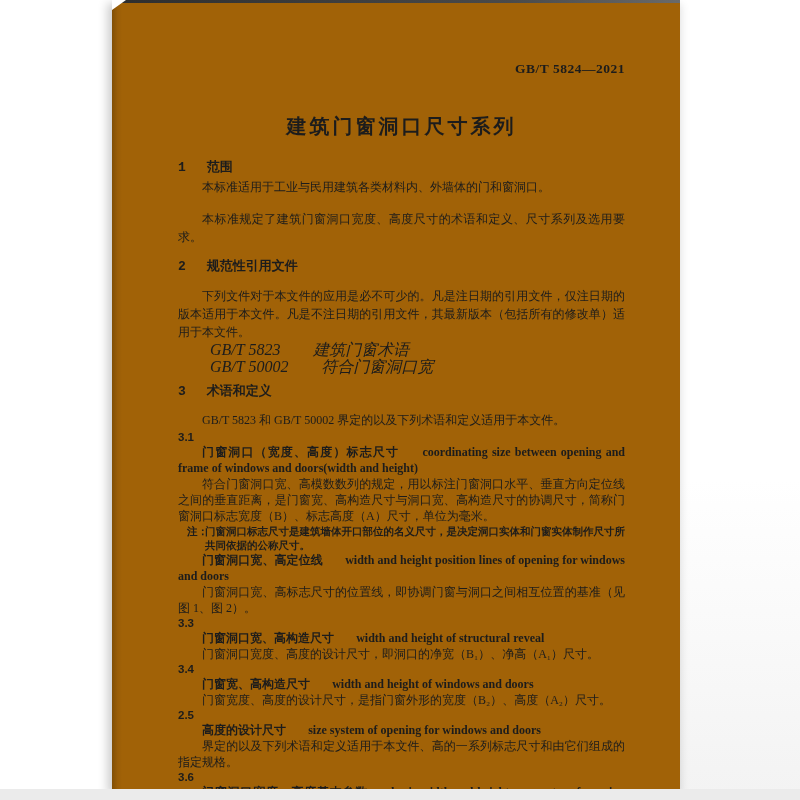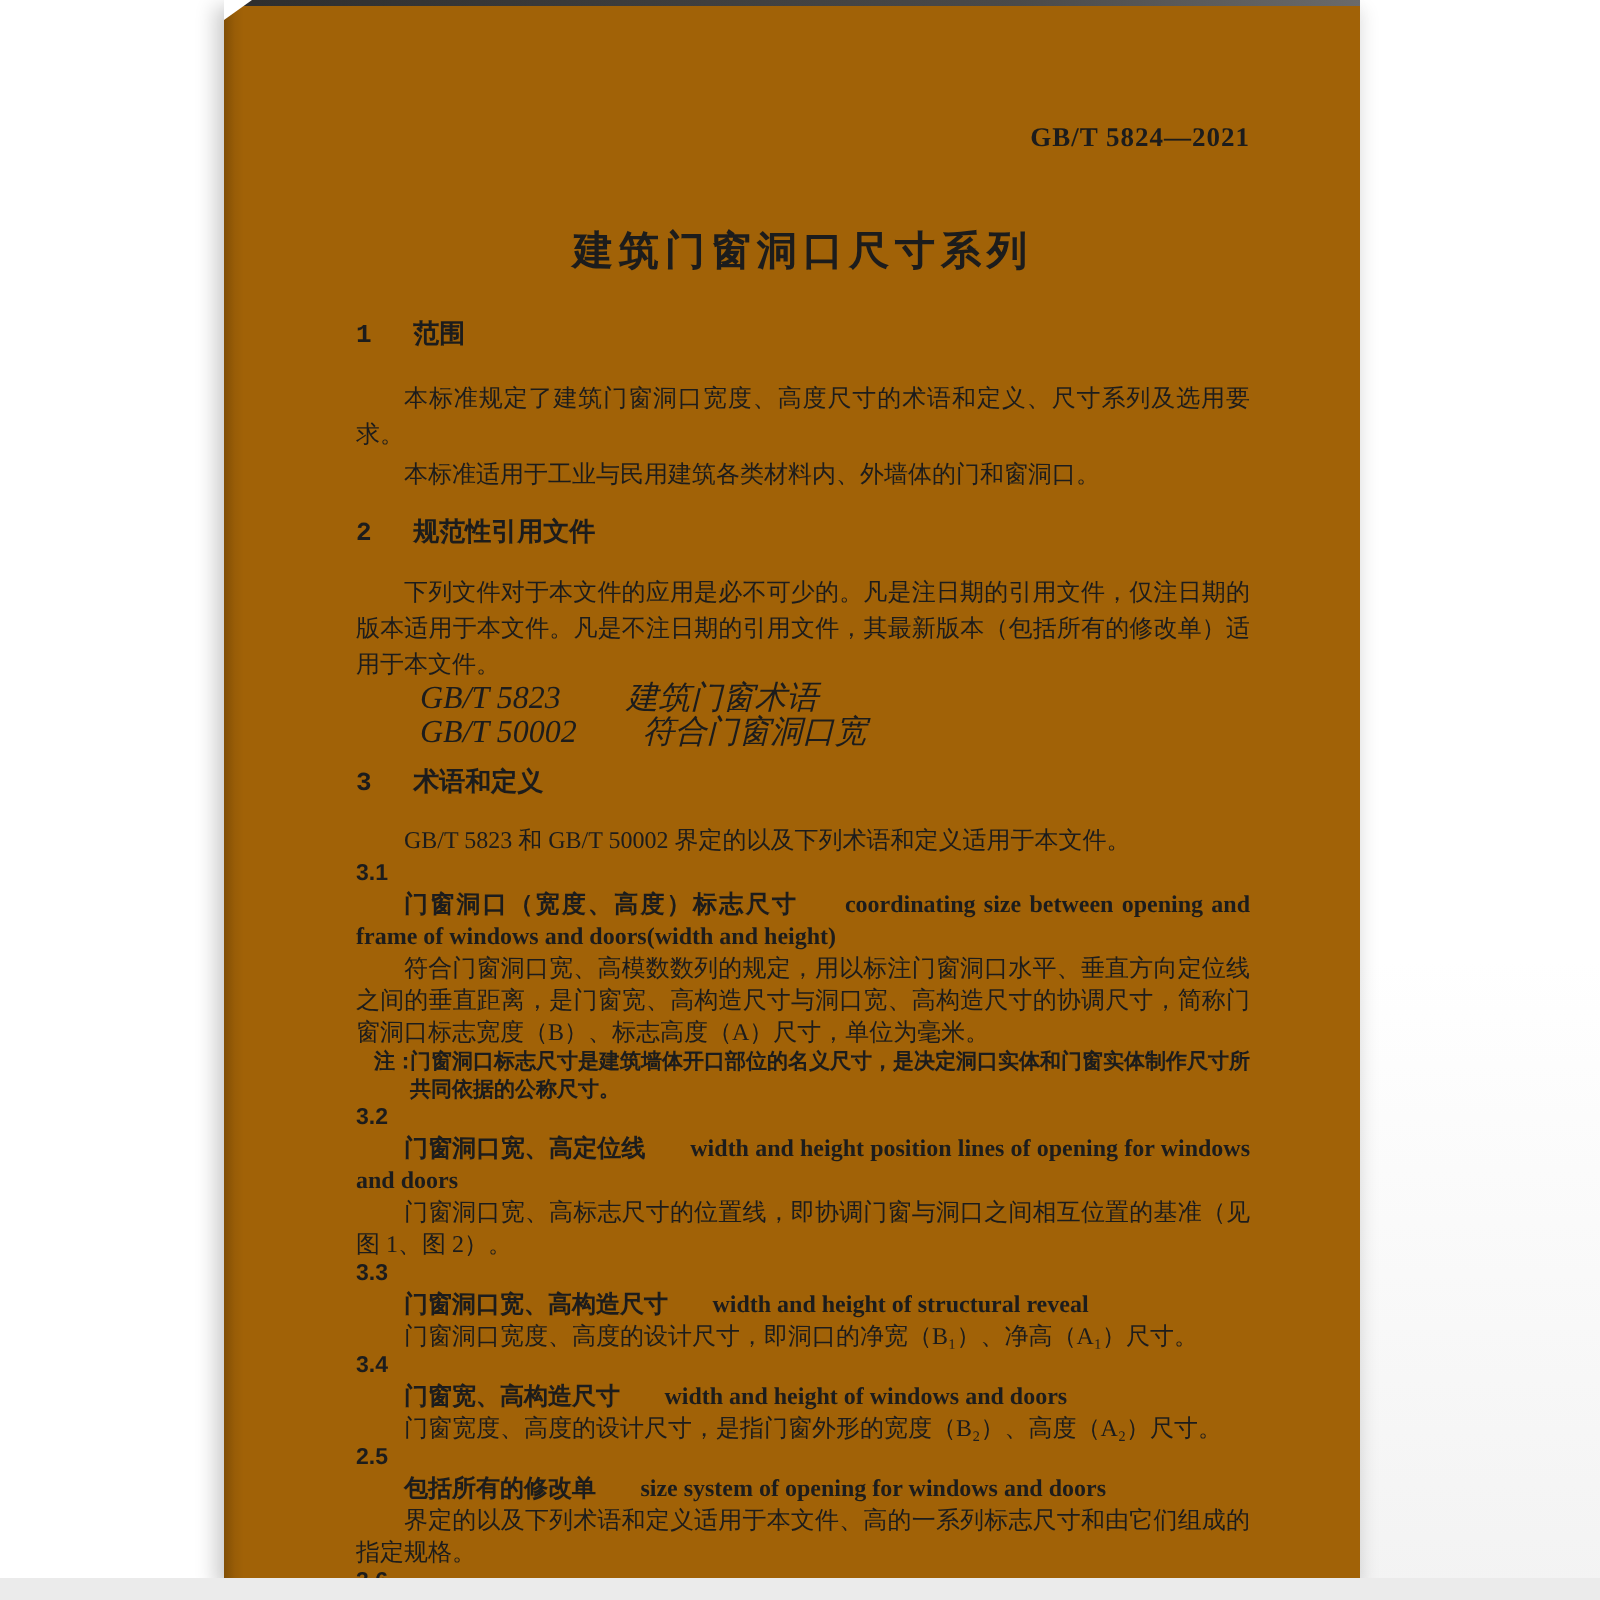--- a/index.html
+++ b/index.html
@@ -95,22 +95,22 @@
     <div class="corner-fold"></div>
 
     <div class="doc-number">GB/T 5824—2021</div>
 
     <h1 class="doc-title">建筑门窗洞口尺寸系列</h1>
 
     <div class="sec-heading mt-s1">
       <span>1</span>
       <span class="hlabel">范围</span>
     </div>
+    <p class="body lh18 indent mt2">本标准适用于工业与民用建筑各类材料内、外墙体的门和窗洞口。</p>
     <p class="body lh18 indent mt14">本标准规定了建筑门窗洞口宽度、高度尺寸的术语和定义、尺寸系列及选用要求。</p>
-    <p class="body lh18 indent mt2">本标准适用于工业与民用建筑各类材料内、外墙体的门和窗洞口。</p>
 
     <div class="sec-heading mt-s2">
       <span>2</span>
       <span class="hlabel">规范性引用文件</span>
     </div>
     <p class="body lh18 indent mt12">下列文件对于本文件的应用是必不可少的。凡是注日期的引用文件，仅注日期的版本适用于本文件。凡是不注日期的引用文件，其最新版本（包括所有的修改单）适用于本文件。</p>
     <p class="ref">
       <span class="ref-code">GB/T 5823</span>
       <span class="ref-title">建筑门窗术语</span>
     </p>
@@ -129,21 +129,20 @@
     <p class="term-line">
       <span class="term-zh">门窗洞口（宽度、高度）标志尺寸</span>
       <span class="term-en">coordinating size between opening and frame of windows and doors(width and height)</span>
     </p>
     <p class="body indent">符合门窗洞口宽、高模数数列的规定，用以标注门窗洞口水平、垂直方向定位线之间的垂直距离，是门窗宽、高构造尺寸与洞口宽、高构造尺寸的协调尺寸，简称门窗洞口标志宽度（B）、标志高度（A）尺寸，单位为毫米。</p>
     <div class="note">
       <span class="note-label">注：</span>
       <span>门窗洞口标志尺寸是建筑墙体开口部位的名义尺寸，是决定洞口实体和门窗实体制作尺寸所共同依据的公称尺寸。</span>
     </div>
 
-    <div class="term-num">3.2</div>
     <p class="term-line">
       <span class="term-zh">门窗洞口宽、高定位线</span>
       <span class="term-en">width and height position lines of opening for windows and doors</span>
     </p>
     <p class="body indent">门窗洞口宽、高标志尺寸的位置线，即协调门窗与洞口之间相互位置的基准（见图 1、图 2）。</p>
 
     <div class="term-num">3.3</div>
     <p class="term-line">
       <span class="term-zh">门窗洞口宽、高构造尺寸</span>
       <span class="term-en">width and height of structural reveal</span>
@@ -152,21 +151,21 @@
 
     <div class="term-num">3.4</div>
     <p class="term-line">
       <span class="term-zh">门窗宽、高构造尺寸</span>
       <span class="term-en">width and height of windows and doors</span>
     </p>
     <p class="body indent">门窗宽度、高度的设计尺寸，是指门窗外形的宽度（B₂）、高度（A₂）尺寸。</p>
 
     <div class="term-num">2.5</div>
     <p class="term-line">
-      <span class="term-zh">包括所有的修改单</span>
+      <span class="term-zh">高度的设计尺寸</span>
       <span class="term-en">size system of opening for windows and doors</span>
     </p>
     <p class="body indent">界定的以及下列术语和定义适用于本文件、高的一系列标志尺寸和由它们组成的指定规格。</p>
 
     <div class="term-num">3.6</div>
     <p class="term-line">
       <span class="term-zh">门窗洞口宽度、高度基本参数</span>
       <span class="term-en">basic width and height parameter of opening for windows and doors</span>
     </p>
 

